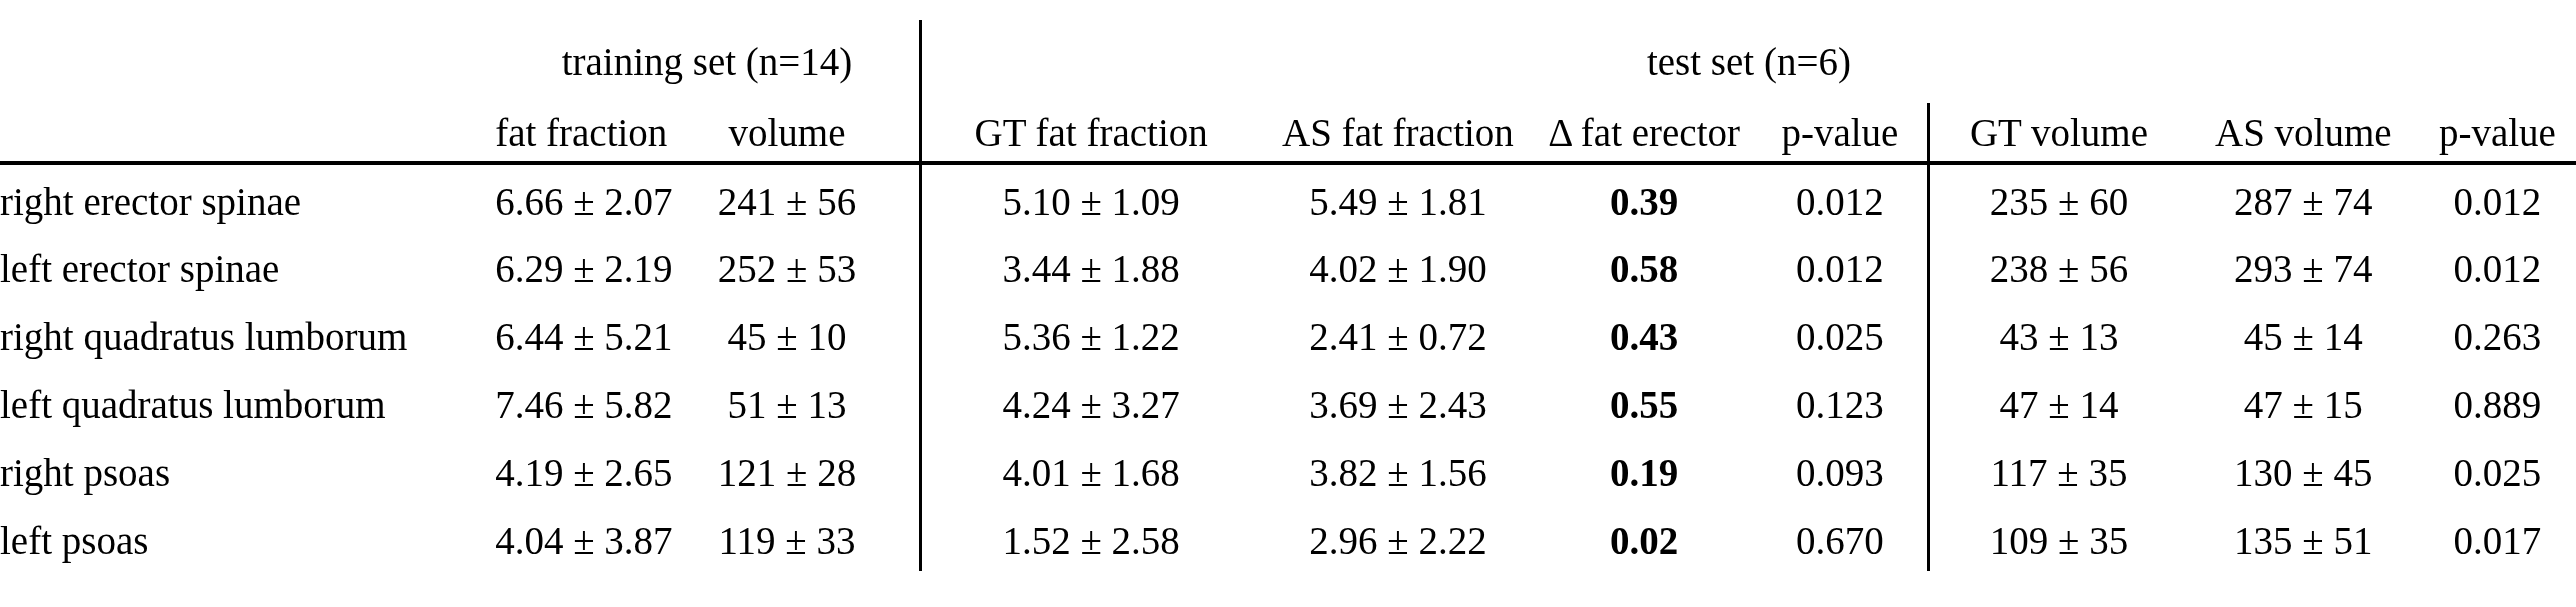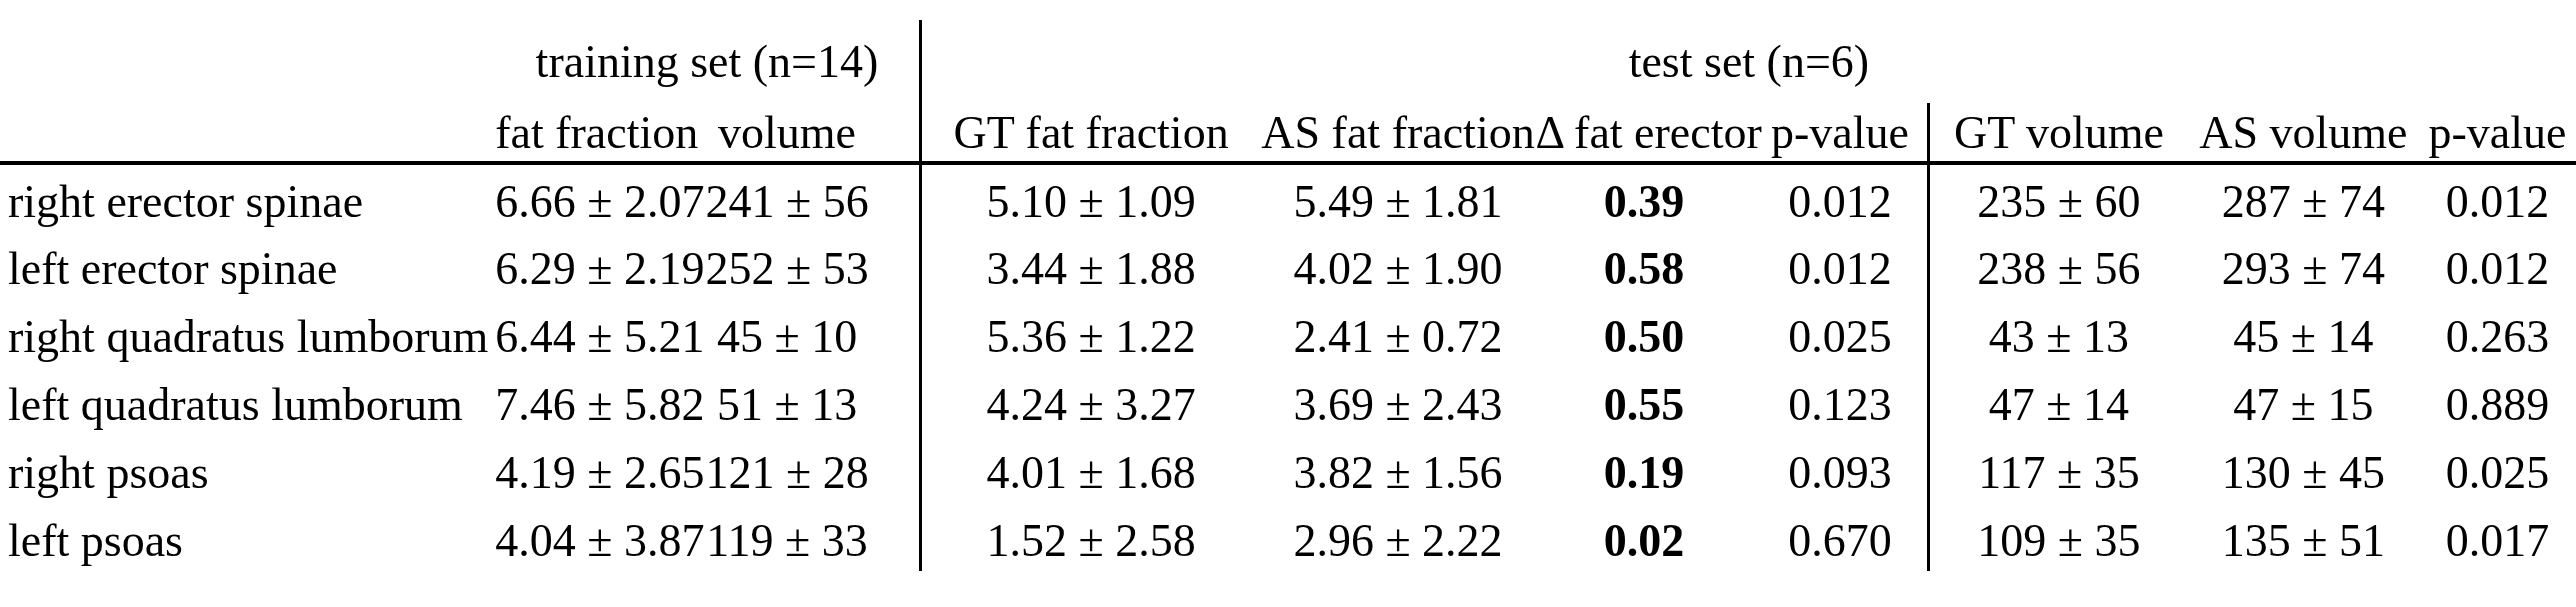--- a/index.html
+++ b/index.html
@@ -7,21 +7,21 @@
     padding: 0;
     background: #ffffff;
   }
   .page {
     position: relative;
     width: 2576px;
     height: 608px;
     background: #ffffff;
     overflow: hidden;
     font-family: "Liberation Serif", "DejaVu Serif", serif;
-    font-size: 46px;
+    font-size: 39px;
     color: #000000;
   }
   table.muscle-table {
     border-collapse: collapse;
     table-layout: fixed;
     width: 2576px;
     margin-top: 20px;
   }
   col.c1  { width: 495px; }
   col.c2  { width: 160px; }
@@ -42,21 +42,21 @@
     white-space: nowrap;
     overflow: visible;
   }
   thead tr.group-row th { height: 83px; }
   thead tr.col-row th   { height: 58px; border-bottom: 4.4px solid #000; }
   tbody tr { height: 68px; }
   tbody td { padding-top: 7.7px; }
 
   td.lbl {
     text-align: left;
-    padding-left: 8px;
+    padding-left: 0;
   }
   .vl1 { border-right: 3.9px solid #000; }
   .vl2 { border-right: 3.9px solid #000; }
   .bold { font-weight: bold; }
 </style>
 </head>
 <body>
 
 <div class="page">
   <table class="muscle-table">
@@ -115,21 +115,21 @@
         <td>238 ± 56</td>
         <td>293 ± 74</td>
         <td>0.012</td>
       </tr>
       <tr>
         <td class="lbl">right quadratus lumborum</td>
         <td>6.44 ± 5.21</td>
         <td class="vl1">45 ± 10</td>
         <td>5.36 ± 1.22</td>
         <td>2.41 ± 0.72</td>
-        <td class="bold">0.50</td>
+        <td class="bold">0.43</td>
         <td class="vl2">0.025</td>
         <td>43 ± 13</td>
         <td>45 ± 14</td>
         <td>0.263</td>
       </tr>
       <tr>
         <td class="lbl">left quadratus lumborum</td>
         <td>7.46 ± 5.82</td>
         <td class="vl1">51 ± 13</td>
         <td>4.24 ± 3.27</td>

